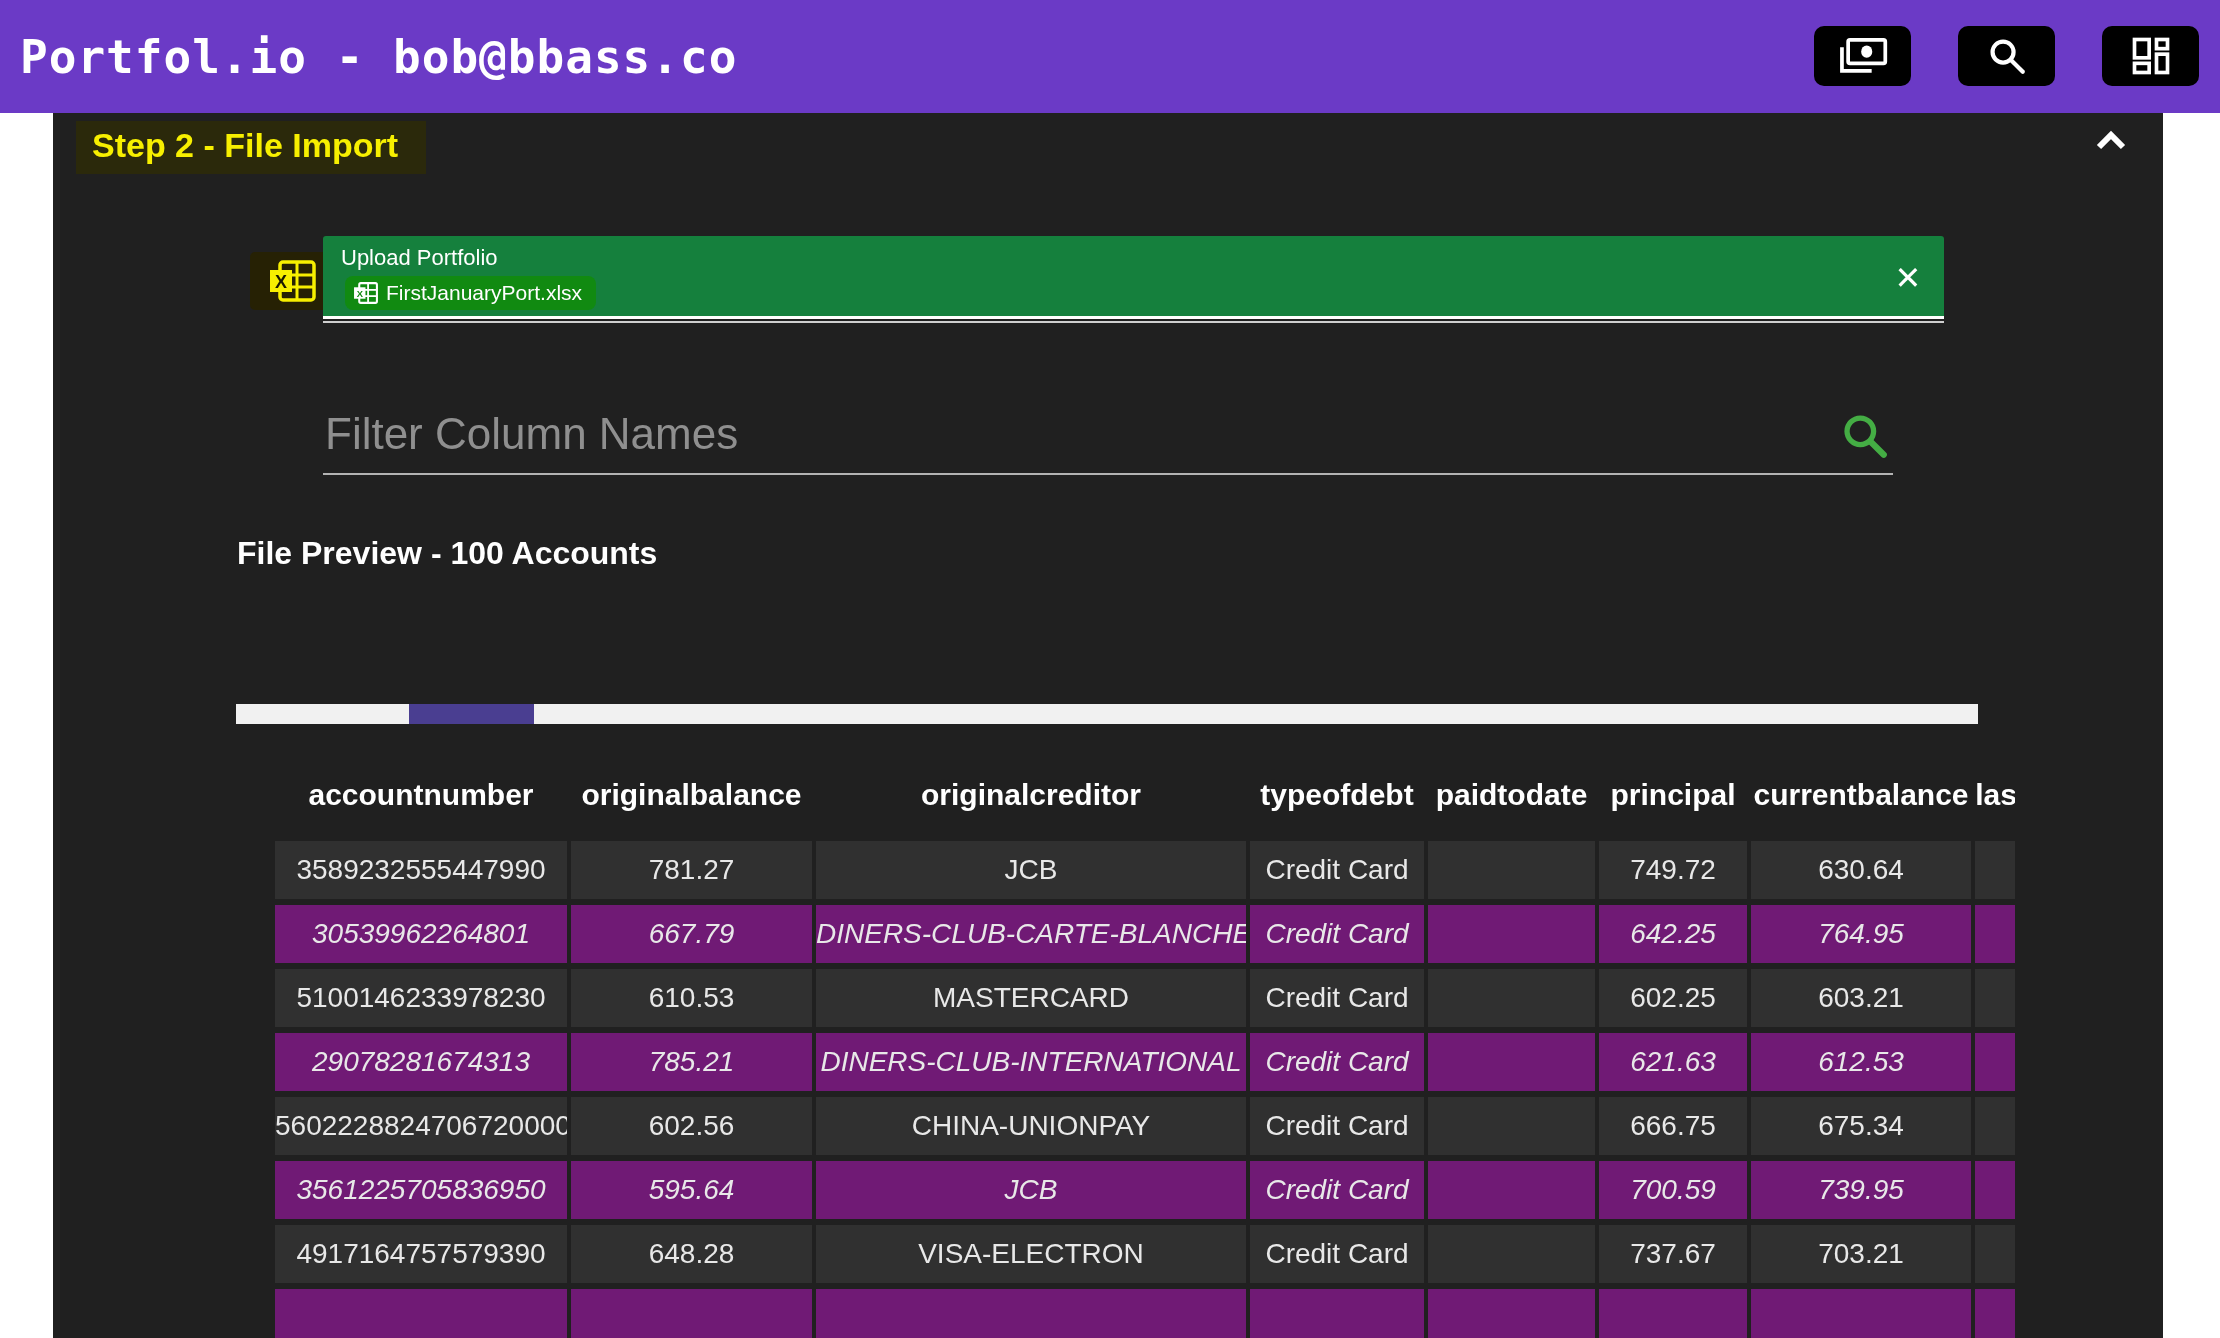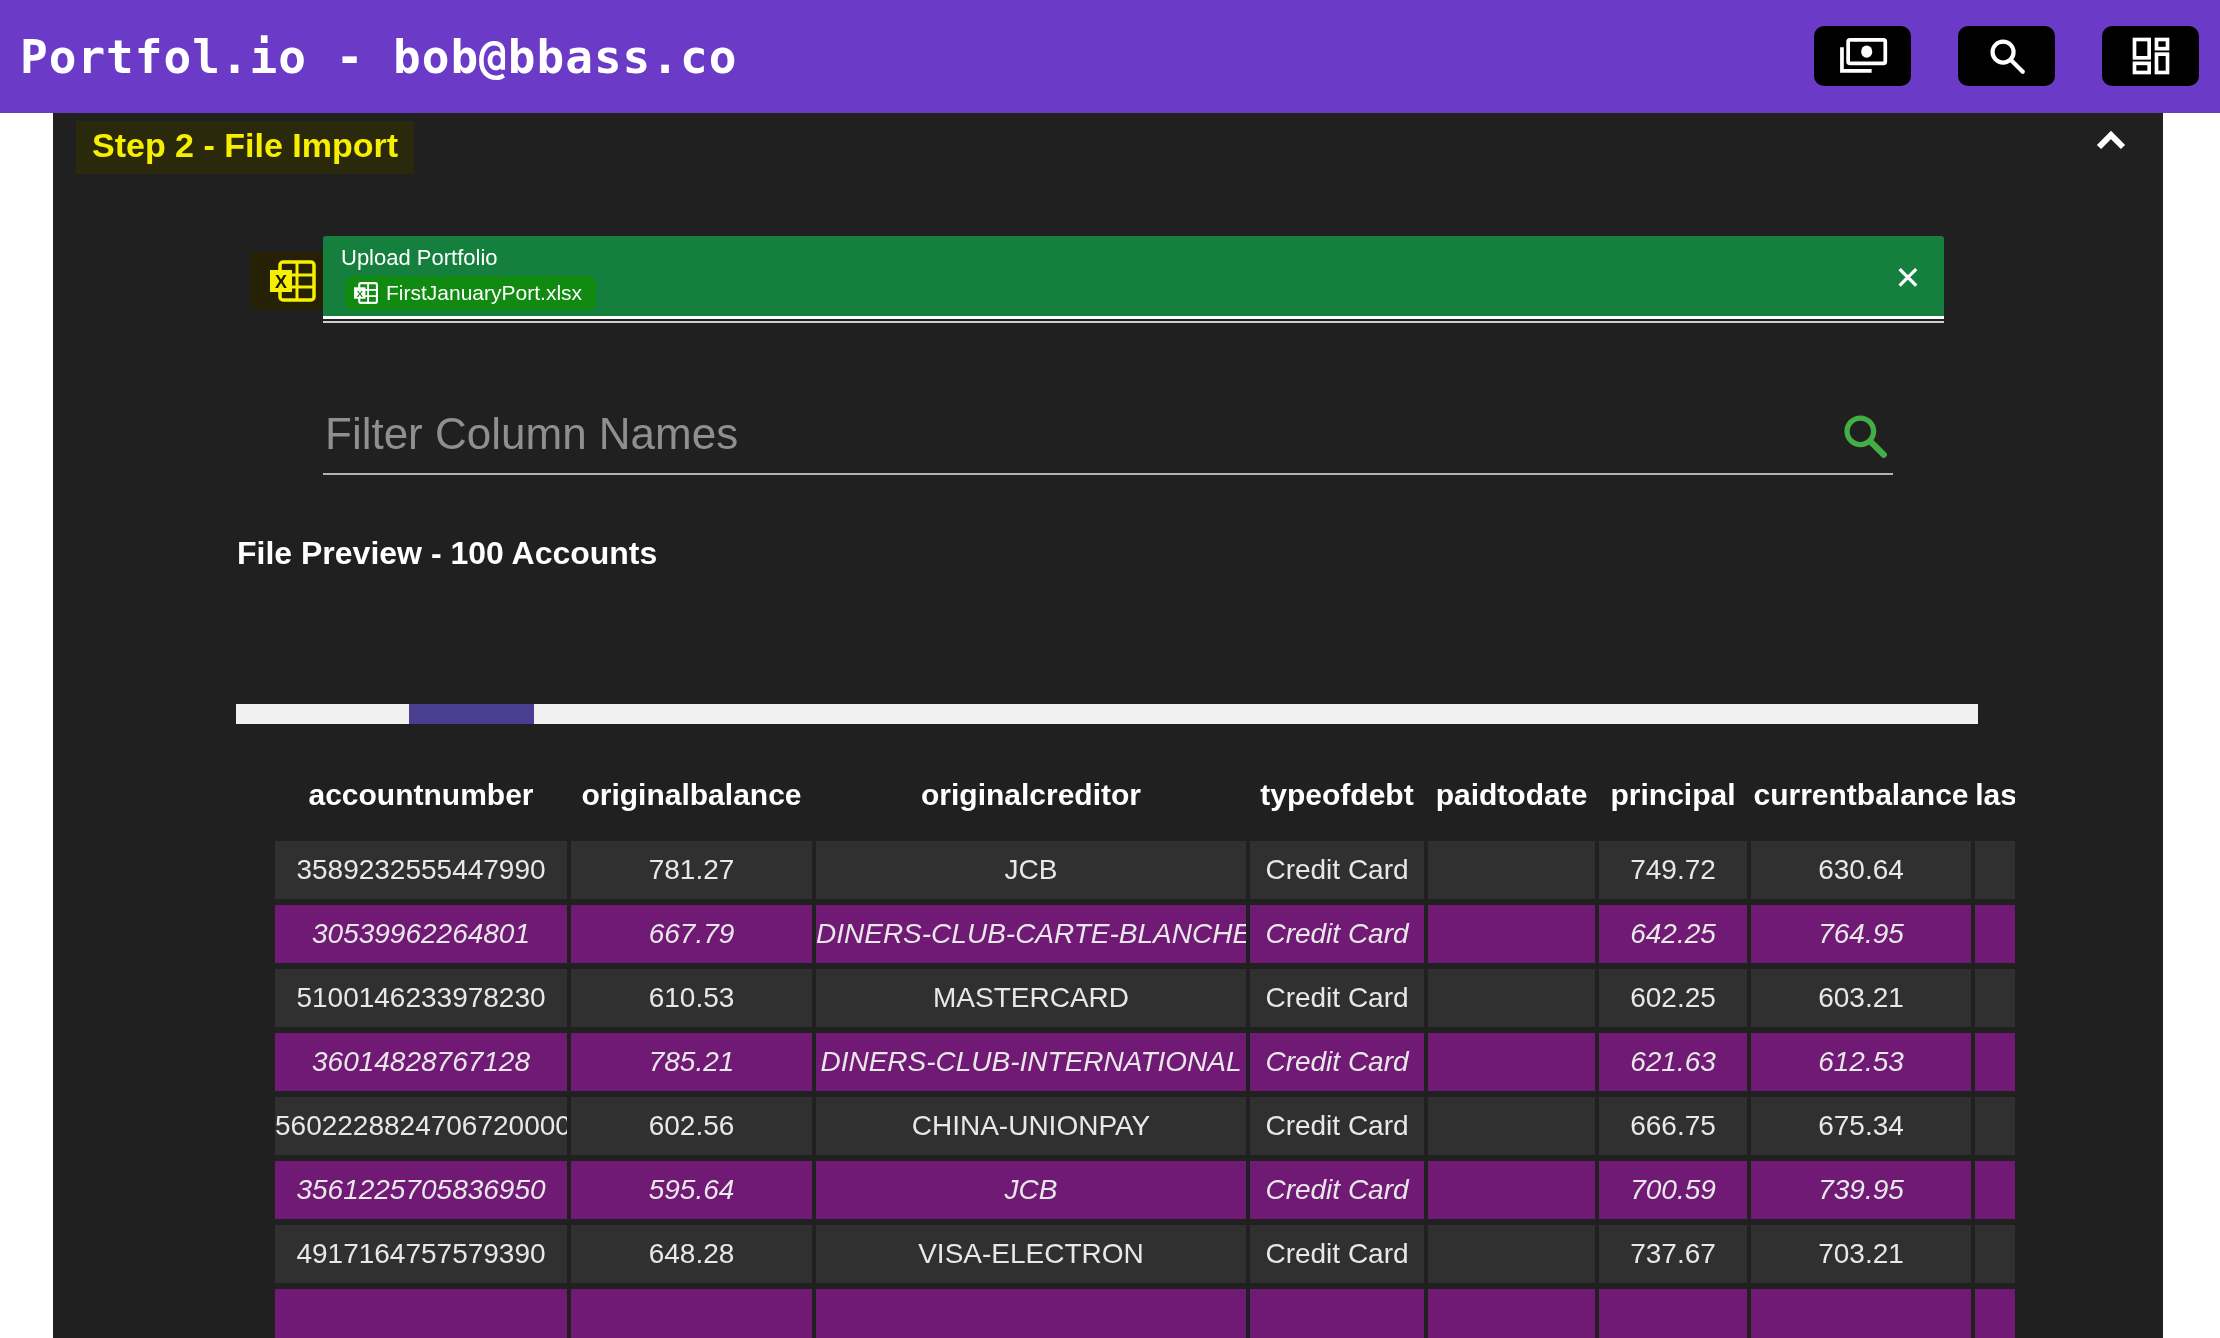--- a/index.html
+++ b/index.html
@@ -23,21 +23,21 @@
     display:flex; align-items:center; justify-content:center; cursor:pointer;
   }
   .action-btn svg { display:block; }
   
   .panel {
     position:absolute; left:53px; top:113px; width:2110px; height:1225px;
     background:#202020; overflow:hidden;
   }
   .step-label {
     position:absolute; left:23px; top:8px; font-size:34px; font-weight:bold;
-    color:#f7ef00; background:#2b290b; padding:5px 16px 9px 16px; white-space:nowrap;
+    color:#f7ef00; background:#2b290b; padding:5px 28px 9px 16px; white-space:nowrap;
   }
   .collapse-btn {
     position:absolute; left:2028px; top:6px; width:60px; height:44px;
     background:transparent; border:none; cursor:pointer;
     display:flex; align-items:center; justify-content:center;
   }
   
   .excel-blob {
     position:absolute; left:197px; top:139px; width:86px; height:58px;
     background:#262104; border-radius:5px; display:flex; align-items:center; justify-content:center;
@@ -212,21 +212,21 @@
               <td class="c0">5100146233978230</td>
               <td class="c1">610.53</td>
               <td class="c2">MASTERCARD</td>
               <td class="c3">Credit Card</td>
               <td class="c4"></td>
               <td class="c5">602.25</td>
               <td class="c6">603.21</td>
               <td class="c7"></td>
             </tr>
             <tr class="dark">
-              <td class="c0">36014828767128</td>
+              <td class="c0">29078281674313</td>
               <td class="c1">785.21</td>
               <td class="c2">DINERS-CLUB-INTERNATIONAL</td>
               <td class="c3">Credit Card</td>
               <td class="c4"></td>
               <td class="c5">621.63</td>
               <td class="c6">612.53</td>
               <td class="c7"></td>
             </tr>
             <tr class="light">
               <td class="c0">5602228824706720000</td>

